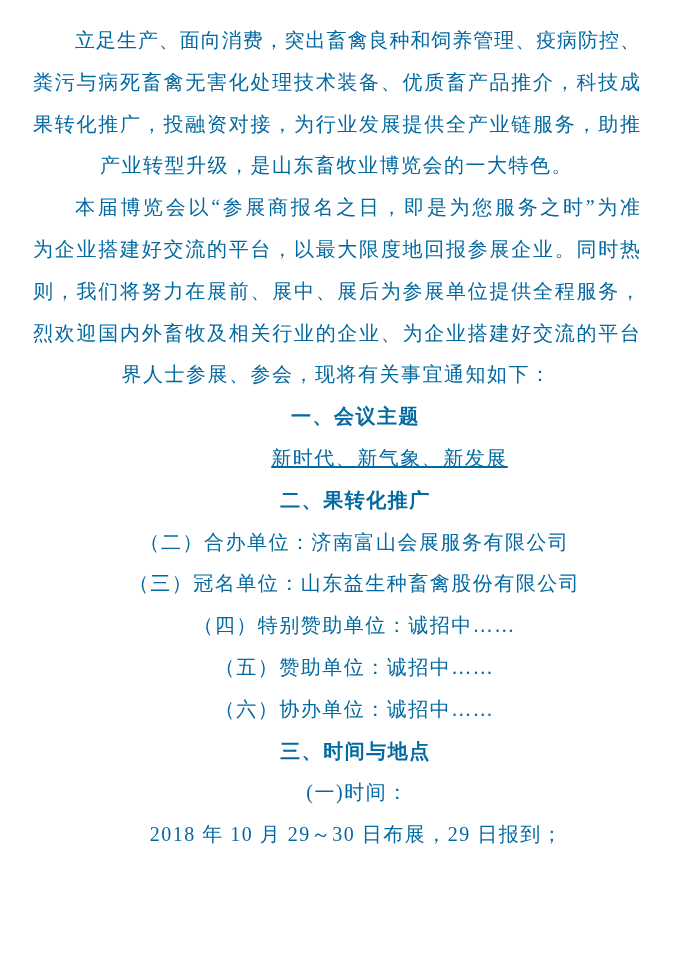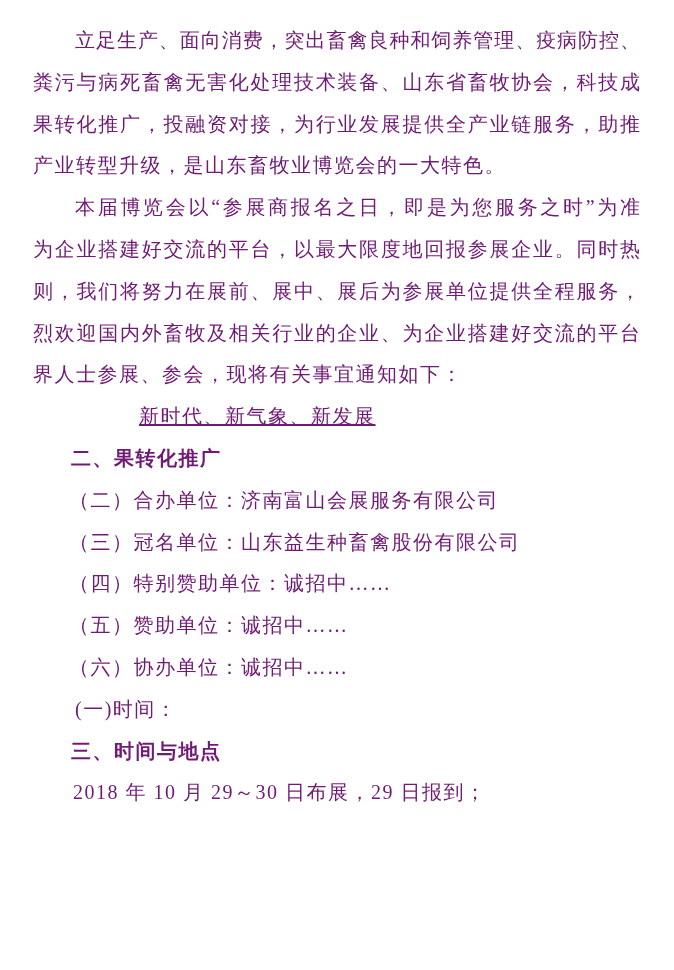--- a/index.html
+++ b/index.html
@@ -5,84 +5,86 @@
   html, body {
     margin: 0;
     padding: 0;
     background: #ffffff;
   }
   .page {
     position: relative;
     width: 674px;
     height: 970px;
     background: #ffffff;
-    color: #701a75;
+    color: #0369a1;
     font-family: "Liberation Serif", "DejaVu Serif", serif;
     box-sizing: border-box;
     padding: 20px 34px 0 33px;
     overflow: hidden;
   }
   .line {
     font-size: 20px;
     line-height: 41.8px;
     height: 41.8px;
     overflow: hidden;
     white-space: normal;
   }
   
   .j {
     text-align: justify;
     text-align-last: justify;
   }
   
   .ls {
     letter-spacing: 1.5px;
+    text-align: center;
   }
   .b {
     font-weight: 700;
   }
   
   .ind-first  { padding-left: 42px; }  
   .ind-head   { padding-left: 38px; }  
   .ind-item   { padding-left: 36px; }  
   .ind-deep   { padding-left: 106px; text-decoration: underline; } 
   .ind-date   { padding-left: 40px; }  
 </style>
 </head>
 <body>
 
 <div class="page">
 
   <div>
     <div class="line j ind-first">立足生产、面向消费，突出畜禽良种和饲养管理、疫病防控、</div>
-    <div class="line j">粪污与病死畜禽无害化处理技术装备、山东省畜牧协会，科技成</div>
+    <div class="line j">粪污与病死畜禽无害化处理技术装备、优质畜产品推介，科技成</div>
     <div class="line j">果转化推广，投融资对接，为行业发展提供全产业链服务，助推</div>
     <div class="line ls">产业转型升级，是山东畜牧业博览会的一大特色。</div>
   </div>
 
   <div>
     <div class="line j ind-first">本届博览会以“参展商报名之日，即是为您服务之时”为准</div>
     <div class="line j">为企业搭建好交流的平台，以最大限度地回报参展企业。同时热</div>
     <div class="line j">则，我们将努力在展前、展中、展后为参展单位提供全程服务，</div>
     <div class="line j">烈欢迎国内外畜牧及相关行业的企业、为企业搭建好交流的平台</div>
     <div class="line ls">界人士参展、参会，现将有关事宜通知如下：</div>
   </div>
 
   <div>
+    <div class="line ls b ind-head">一、会议主题</div>
     <div class="line ls ind-deep">新时代、新气象、新发展</div>
   </div>
 
   <div>
     <div class="line ls b ind-head">二、果转化推广</div>
     <div class="line ls ind-item">（二）合办单位：济南富山会展服务有限公司</div>
     <div class="line ls ind-item">（三）冠名单位：山东益生种畜禽股份有限公司</div>
     <div class="line ls ind-item">（四）特别赞助单位：诚招中……</div>
     <div class="line ls ind-item">（五）赞助单位：诚招中……</div>
     <div class="line ls ind-item">（六）协办单位：诚招中……</div>
   </div>
 
   <div>
+    <div class="line ls b ind-head">三、时间与地点</div>
     <div class="line ls ind-first">(一)时间：</div>
-    <div class="line ls b ind-head">三、时间与地点</div>
     <div class="line ls ind-date">2018 年 10 月 29～30 日布展，29 日报到；</div>
   </div>
 
 </div>
 
 </body></html>

